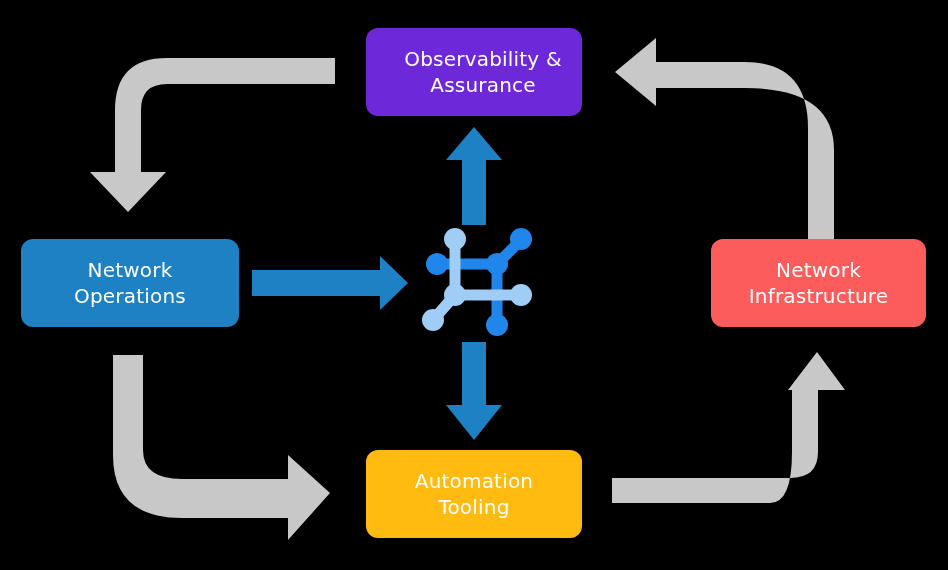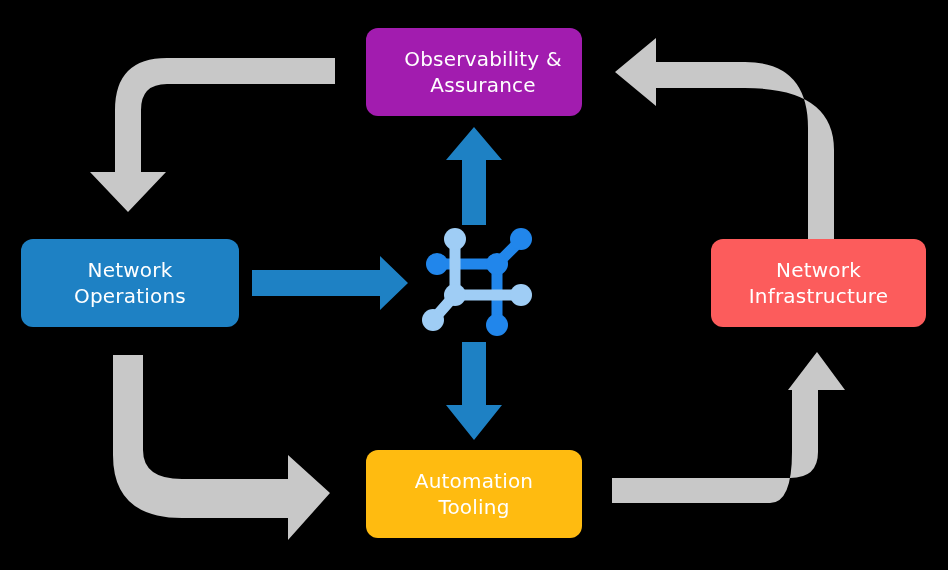--- a/index.html
+++ b/index.html
@@ -81,21 +81,21 @@
       <circle cx="497" cy="264" r="11" fill="#2186EB"></circle>
       <circle cx="521" cy="239" r="11" fill="#2186EB"></circle>
       <circle cx="497" cy="325" r="11" fill="#2186EB"></circle>
       <circle cx="455" cy="239" r="11" fill="#9FCDF5"></circle>
       <circle cx="455" cy="295" r="11" fill="#9FCDF5"></circle>
       <circle cx="521" cy="295" r="11" fill="#9FCDF5"></circle>
       <circle cx="433" cy="320" r="11" fill="#9FCDF5"></circle>
     </g>
   </svg>
 
-  <div class="node-box" id="box-observability" style="background: #a21caf; color: rgb(255, 255, 255); padding-left: 28px;">
+  <div class="node-box" id="box-observability" style="background: #6d28d9; color: rgb(255, 255, 255); padding-left: 28px;">
     <span class="node-label">Observability &amp;
 Assurance</span>
   </div>
 
   <div class="node-box" id="box-operations" style="background: rgb(30, 129, 196); color: rgb(255, 255, 255);">
     <span class="node-label">Network
 Operations</span>
   </div>
 
   <div class="node-box" id="box-infrastructure" style="background: rgb(252, 92, 92); color: rgb(255, 255, 255);">

